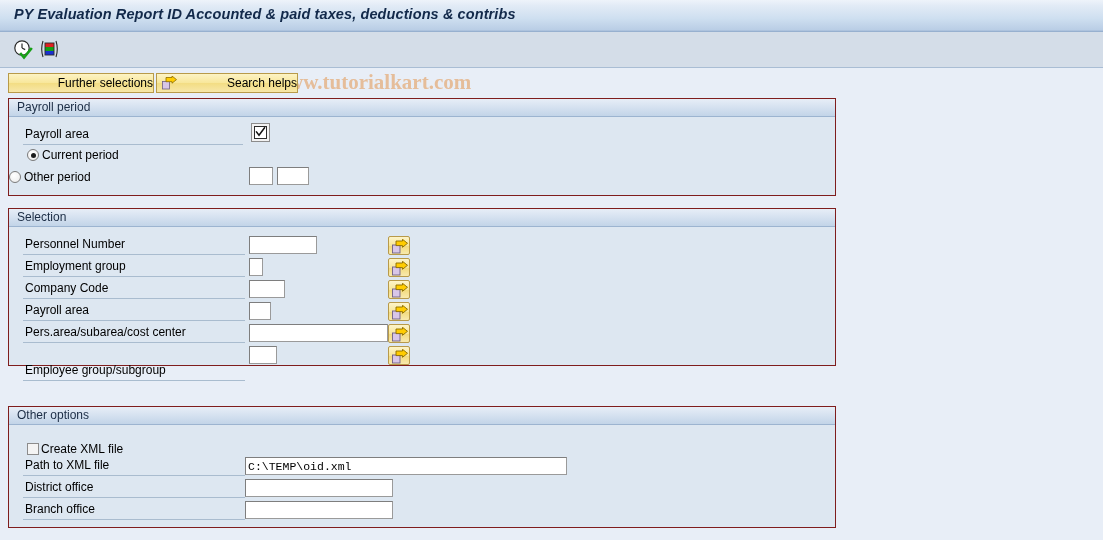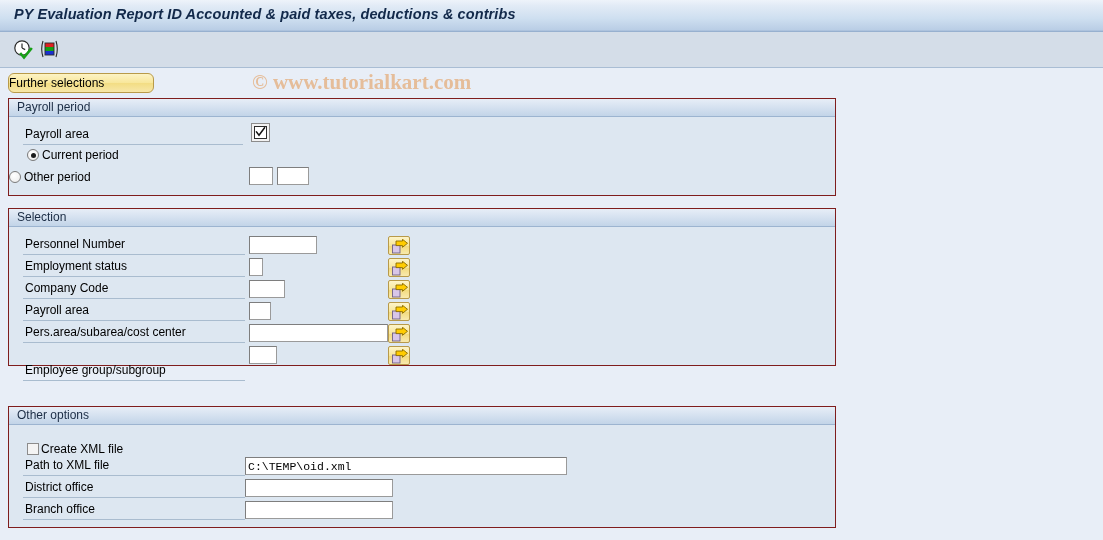--- a/index.html
+++ b/index.html
@@ -78,25 +78,25 @@
     left: 0; top: 70px;
     width: 1103px;
     height: 26px;
   }
   .sapbtn {
     position: absolute;
     top: 3px;
     height: 20px;
     background: linear-gradient(to bottom, #fdf3c4 0%, #f8e79c 48%, #f3dd84 52%, #f7e7a8 100%);
     border: 1px solid #b89a4a;
-    border-radius: 6px;
+    border-radius: 0;
     box-sizing: border-box;
     font-size: 12px;
     color: #000;
-    text-align: left;
+    text-align: right;
     line-height: 18px;
     cursor: pointer;
     white-space: nowrap;
     overflow: hidden;
   }
   .sapbtn .btn-label { display: inline-block; }
   .sapbtn .arrow-ico {
     position: absolute;
     left: 5px;
     top: 2px;
@@ -260,20 +260,29 @@
       <rect x="7" y="5" width="9" height="12" fill="none" stroke="#2b2b2b" stroke-width="0.9"></rect>
     </svg>
   </div>
   <div class="watermark">© www.tutorialkart.com</div>
 </div>
 
 <div id="buttonrow">
   <div class="sapbtn" id="btn-further">
     <span class="btn-label">Further selections</span>
   </div>
+  <div class="sapbtn" id="btn-search">
+    <span class="arrow-ico">
+      <svg width="15" height="14" viewBox="0 0 15 14">
+        <rect x="0.5" y="5.5" width="7" height="7.5" fill="#d8c6e8" stroke="#6f5f86" stroke-width="0.8"></rect>
+        <path d="M4 1.5 L10 1.5 L10 0 L14.5 3.6 L10 7.2 L10 5.7 L4 5.7 Z" fill="#ffcc00" stroke="#8a6b00" stroke-width="0.8" stroke-linejoin="round"></path>
+      </svg>
+    </span>
+    <span class="btn-label">Search helps</span>
+  </div>
 </div>
 
 <div class="panel" id="panel-payroll">
   <div class="panel-header">Payroll period</div>
   <div class="panel-body">
     <div class="flabel ulabel" style="left:14px; top:8px; width:220px;">Payroll area</div>
     <div class="pick-btn" style="left:242px; top:6px;">
       <svg width="13" height="13" viewBox="0 0 13 13">
         <rect x="0.5" y="0.5" width="12" height="12" fill="#ffffff" stroke="#2b2b2b" stroke-width="1"></rect>
         <path d="M2.5 6 L5 9.2 L10.5 1.8" fill="none" stroke="#111111" stroke-width="1.5" stroke-linecap="square"></path>
@@ -295,21 +304,21 @@
   <div class="panel-header">Selection</div>
   <div class="panel-body" id="selection-rows">
       <div class="flabel ulabel" style="left: 14px; top: 8px; width: 222px;">Personnel Number</div>
       <input type="text" class="sapinput" value="" style="left: 240px; top: 9px; width: 68px;">
       <div class="msbtn" style="left: 379px; top: 9px;">
         <svg width="16" height="15" viewBox="0 0 16 15">
           <rect x="0.5" y="6" width="7.5" height="8" fill="#d8c6e8" stroke="#6f5f86" stroke-width="0.9"></rect>
           <path d="M4 2 L10.5 2 L10.5 0.3 L15.5 4.3 L10.5 8.3 L10.5 6.6 L4 6.6 Z" fill="#ffcc00" stroke="#8a6b00" stroke-width="0.9" stroke-linejoin="round"></path>
         </svg>
       </div>
-      <div class="flabel ulabel" style="left: 14px; top: 30px; width: 222px;">Employment status</div>
+      <div class="flabel ulabel" style="left: 14px; top: 30px; width: 222px;">Employment group</div>
       <input type="text" class="sapinput" value="" style="left: 240px; top: 31px; width: 14px;">
       <div class="msbtn" style="left: 379px; top: 31px;">
         <svg width="16" height="15" viewBox="0 0 16 15">
           <rect x="0.5" y="6" width="7.5" height="8" fill="#d8c6e8" stroke="#6f5f86" stroke-width="0.9"></rect>
           <path d="M4 2 L10.5 2 L10.5 0.3 L15.5 4.3 L10.5 8.3 L10.5 6.6 L4 6.6 Z" fill="#ffcc00" stroke="#8a6b00" stroke-width="0.9" stroke-linejoin="round"></path>
         </svg>
       </div>
       <div class="flabel ulabel" style="left: 14px; top: 52px; width: 222px;">Company Code</div>
       <input type="text" class="sapinput" value="" style="left: 240px; top: 53px; width: 36px;">
       <div class="msbtn" style="left: 379px; top: 53px;">

